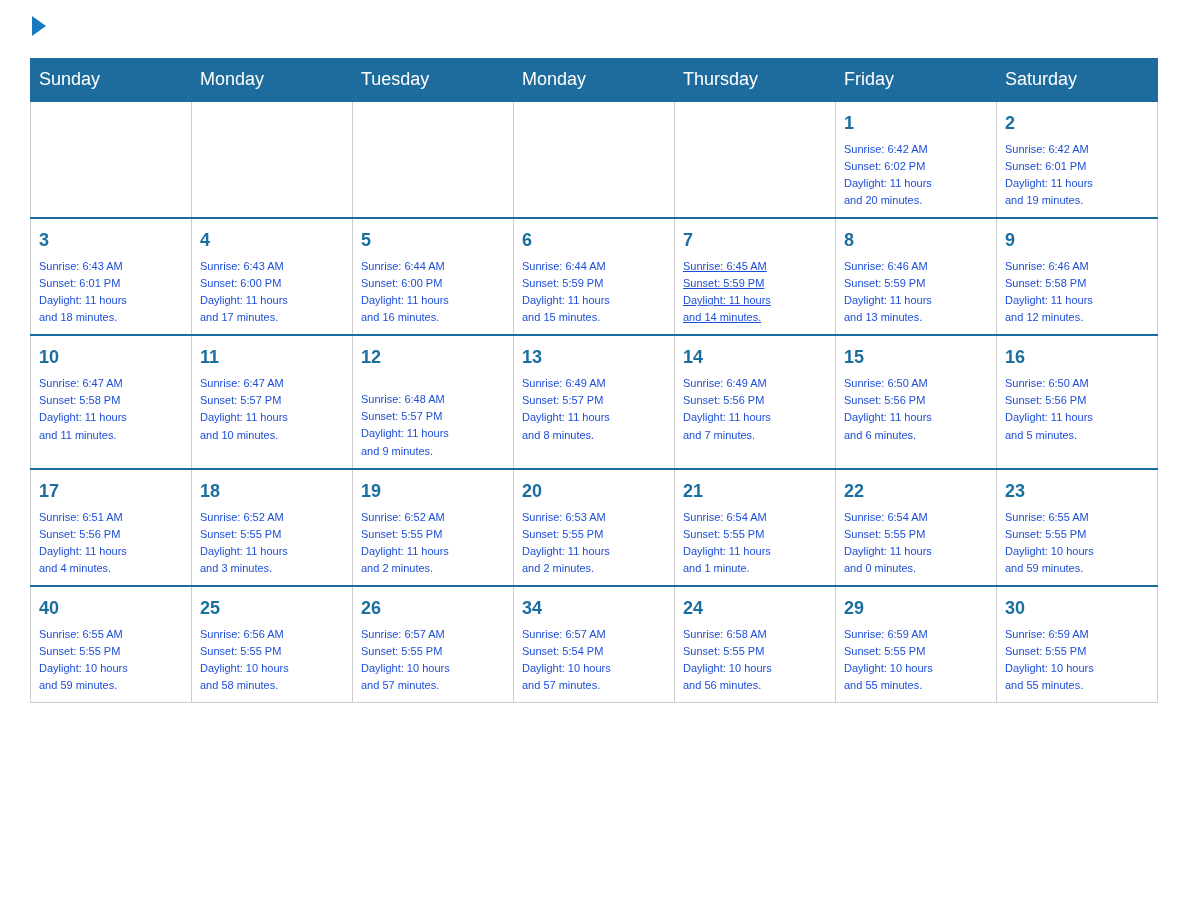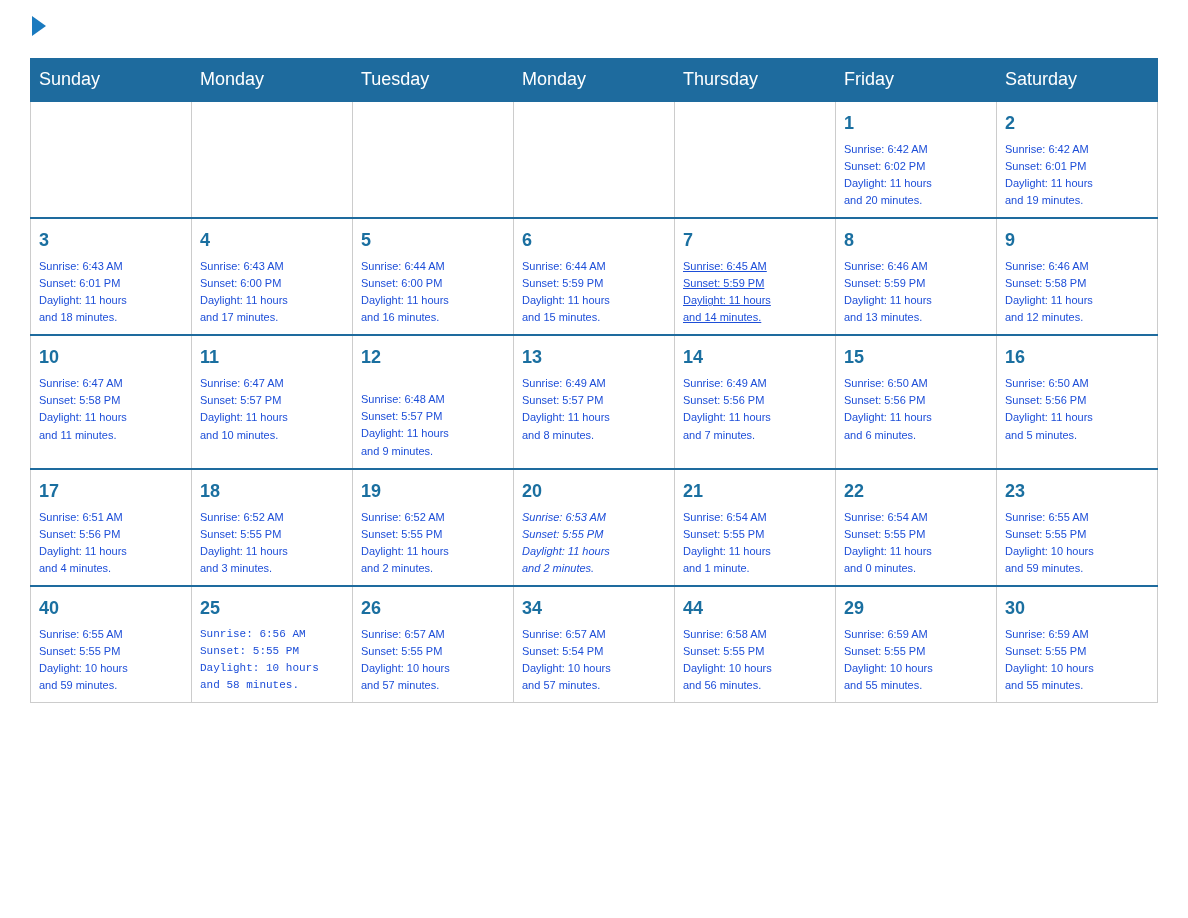--- a/index.html
+++ b/index.html
@@ -270,21 +270,21 @@
         </td>
         <td>
           <span class="day-number">19</span>
           <div class="day-info" style="white-space: pre-line;">Sunrise: 6:52 AM
 Sunset: 5:55 PM
 Daylight: 11 hours
 and 2 minutes.</div>
         </td>
         <td>
           <span class="day-number">20</span>
-          <div class="day-info" style="white-space: pre-line; font-style: italic;">Sunrise: 6:53 AM
+          <div class="day-info" style="white-space: pre-line;">Sunrise: 6:53 AM
 Sunset: 5:55 PM
 Daylight: 11 hours
 and 2 minutes.</div>
         </td>
         <td>
           <span class="day-number">21</span>
           <div class="day-info" style="white-space: pre-line;">Sunrise: 6:54 AM
 Sunset: 5:55 PM
 Daylight: 11 hours
 and 1 minute.</div>
@@ -307,41 +307,41 @@
       <tr class="week-row">
         <td>
           <span class="day-number">40</span>
           <div class="day-info" style="white-space: pre-line;">Sunrise: 6:55 AM
 Sunset: 5:55 PM
 Daylight: 10 hours
 and 59 minutes.</div>
         </td>
         <td>
           <span class="day-number">25</span>
-          <div class="day-info" style="white-space: pre-line; font-family: Liberation Mono, monospace;">Sunrise: 6:56 AM
+          <div class="day-info" style="white-space: pre-line;">Sunrise: 6:56 AM
 Sunset: 5:55 PM
 Daylight: 10 hours
 and 58 minutes.</div>
         </td>
         <td>
           <span class="day-number">26</span>
           <div class="day-info" style="white-space: pre-line;">Sunrise: 6:57 AM
 Sunset: 5:55 PM
 Daylight: 10 hours
 and 57 minutes.</div>
         </td>
         <td>
           <span class="day-number">34</span>
           <div class="day-info" style="white-space: pre-line;">Sunrise: 6:57 AM
 Sunset: 5:54 PM
 Daylight: 10 hours
 and 57 minutes.</div>
         </td>
         <td>
-          <span class="day-number">44</span>
+          <span class="day-number">24</span>
           <div class="day-info" style="white-space: pre-line;">Sunrise: 6:58 AM
 Sunset: 5:55 PM
 Daylight: 10 hours
 and 56 minutes.</div>
         </td>
         <td>
           <span class="day-number">29</span>
           <div class="day-info" style="white-space: pre-line;">Sunrise: 6:59 AM
 Sunset: 5:55 PM
 Daylight: 10 hours

